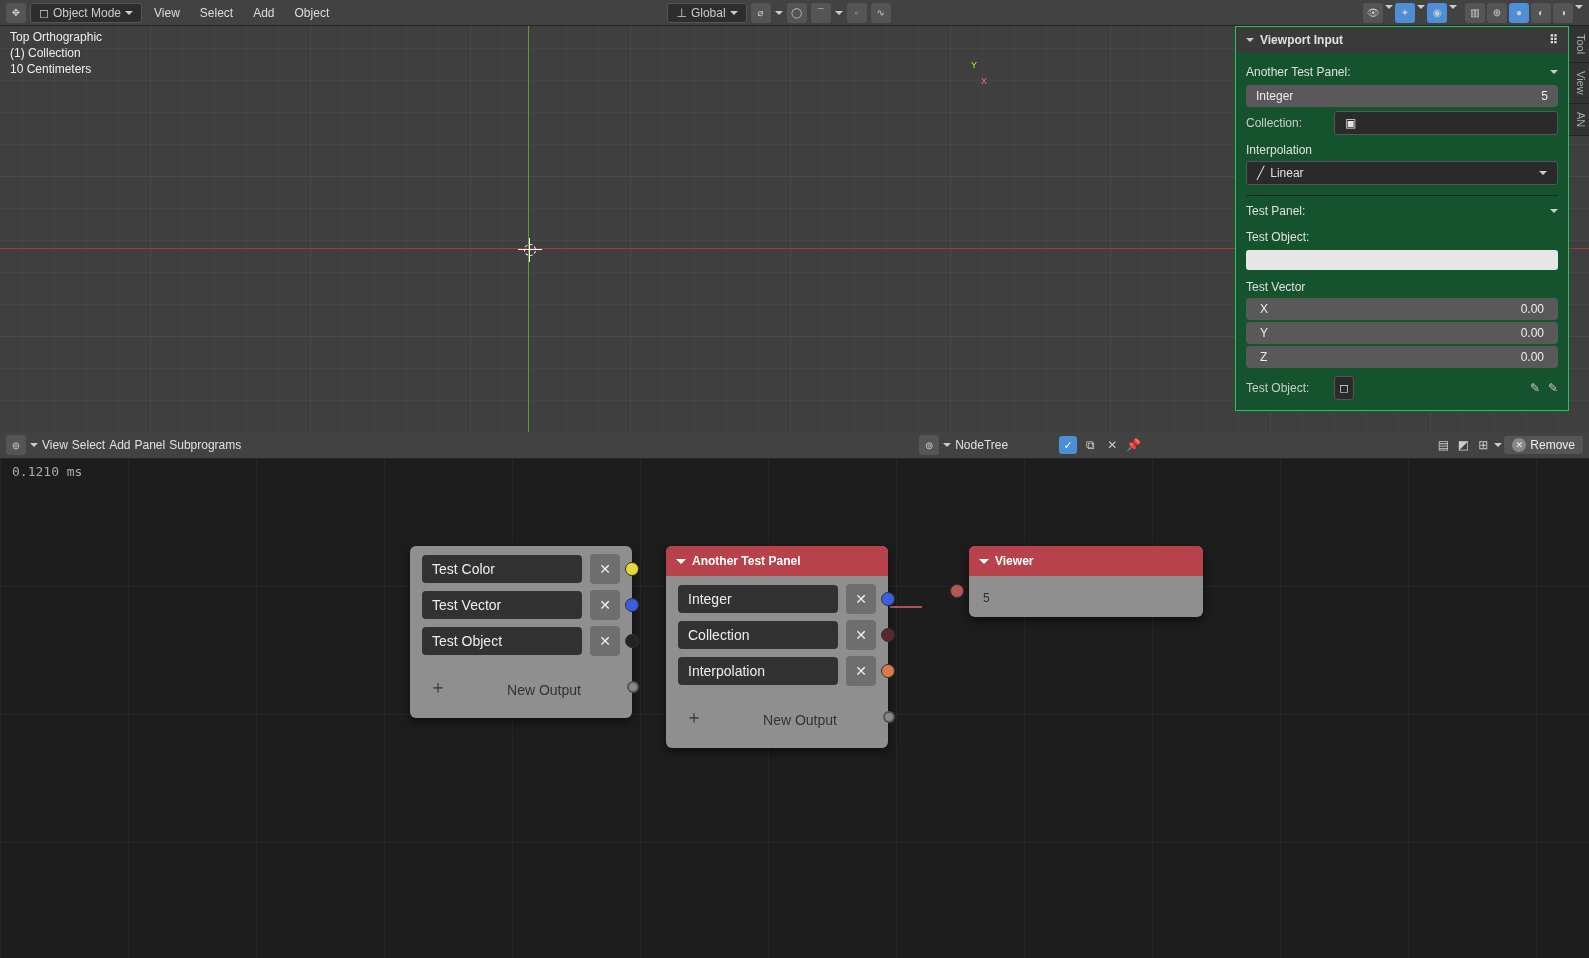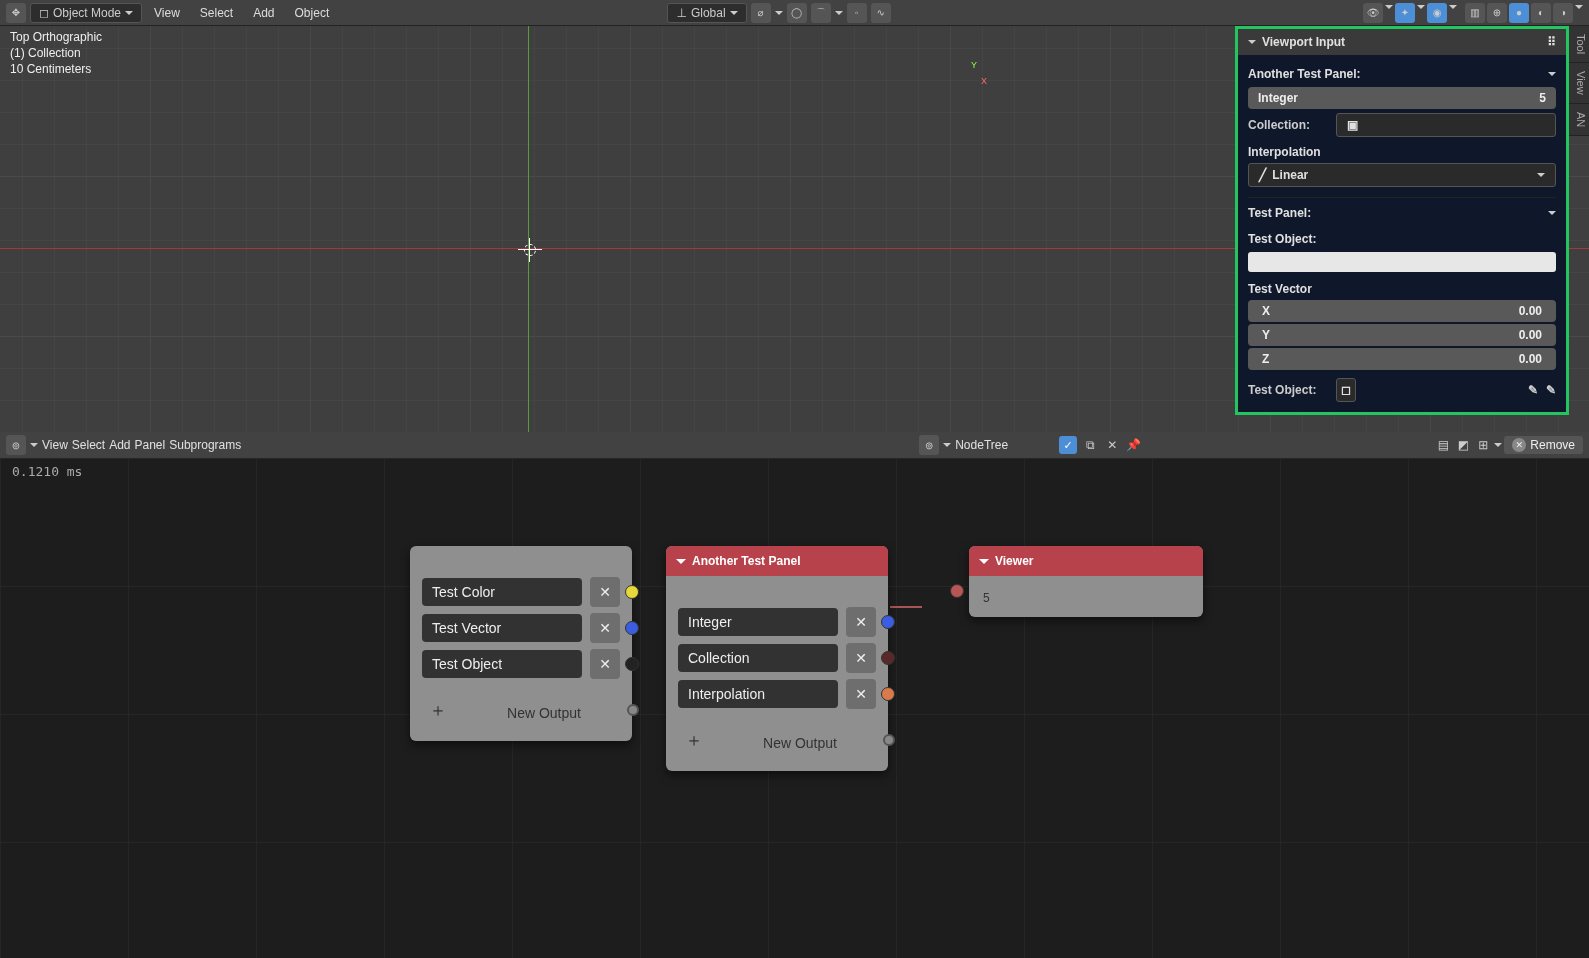--- a/index.html
+++ b/index.html
@@ -27,23 +27,23 @@
 .origin-v { position: absolute; left: 528px; top: 0; bottom: 0; width: 1px; background: #5a9c3a; }
 .cursor-cross { position: absolute; top: 216px; left: 522px; width: 16px; height: 16px; }
 .cursor-cross::before { content: ''; position: absolute; top: 7px; left: -4px; right: -4px; height: 1px; background: white; }
 .cursor-cross::after { content: ''; position: absolute; left: 7px; top: -4px; bottom: -4px; width: 1px; background: white; }
 .cursor-circle { position: absolute; top: 2px; left: 2px; width: 12px; height: 12px; border: 1px dashed white; border-radius: 50%; }
 .nav-gizmo { position: absolute; top: 36px; right: 600px; width: 28px; height: 28px; }
 .nav-gizmo .y-axis { color: #8aff4a; font-size: 9px; position: absolute; top: -2px; left: 10px; }
 .nav-gizmo .x-axis { color: #ff6a6a; font-size: 9px; position: absolute; top: 14px; left: 20px; }
 
 
-.side-panel { position: absolute; top: 26px; right: 20px; width: 334px; background: #0f172a; border: 3px solid #22c55e; }
+.side-panel { position: absolute; top: 26px; right: 20px; width: 334px; background: #14532d; border: 1px solid #22c55e; }
 .panel-header { background: #3a3a3a; padding: 6px 10px; display: flex; align-items: center; gap: 6px; font-weight: bold; }
-.panel-body { padding: 6px 10px; font-weight: bold; }
+.panel-body { padding: 6px 10px; }
 .panel-subhead { padding: 6px 0; display: flex; justify-content: space-between; align-items: center; }
 .panel-row { display: flex; align-items: center; gap: 8px; margin: 4px 0; }
 .panel-label { min-width: 80px; color: #ccc; }
 .num-field { flex: 1; background: #595959; border-radius: 4px; padding: 4px 10px; display: flex; justify-content: space-between; color: #eee; }
 .select-field { flex: 1; background: #2a2a2a; border: 1px solid #555; border-radius: 3px; padding: 4px 10px; display: flex; align-items: center; gap: 6px; }
 .color-swatch { width: 100%; height: 20px; background: #e7e7e7; border-radius: 3px; }
 .vec-field { background: #595959; border-radius: 4px; padding: 4px 14px; margin: 2px 0; display: flex; justify-content: space-between; color: #eee; }
 .chevron { display: inline-block; border: 4px solid transparent; }
 .chevron.down { border-top-color: #ccc; transform: translateY(2px); }
 
@@ -57,21 +57,21 @@
 .node-canvas { position: absolute; top: 26px; left: 0; right: 0; bottom: 0; background: #1d1d1d;
   background-image: linear-gradient(#262626 1px, transparent 1px), linear-gradient(90deg, #262626 1px, transparent 1px);
   background-size: 128px 128px;
 }
 .perf-label { position: absolute; top: 6px; left: 12px; color: #aaa; font-family: monospace; font-size: 13px; }
 
 
 .node { position: absolute; background: #8f8f8f; border-radius: 6px; box-shadow: 0 4px 10px rgba(0,0,0,0.5); }
 .node-title { background: #b8424c; color: white; font-weight: bold; padding: 8px 10px; border-radius: 6px 6px 0 0; font-size: 15px; display: flex; align-items: center; gap: 6px; }
 .title-chevron { border: 5px solid transparent; border-top-color: white; transform: translateY(3px); }
-.node-content { padding: 25px 12px 14px; }
+.node-content { padding: 2px 12px 14px; }
 .socket-row { display: flex; align-items: center; gap: 8px; margin: 6px 0; position: relative; }
 .socket-label { flex: 1; background: #323232; color: #eee; padding: 6px 10px; border-radius: 4px; font-size: 14px; }
 .socket-x { width: 30px; height: 30px; background: #6e6e6e; border-radius: 4px; display: flex; align-items: center; justify-content: center; color: #eee; font-size: 14px; }
 .socket-dot { position: absolute; width: 14px; height: 14px; border-radius: 50%; border: 1px solid #333; }
 .dot-right { right: -19px; }
 .dot-left { left: -19px; }
 .new-output-row { display: flex; align-items: center; gap: 20px; margin-top: 14px; position: relative; padding: 6px 0; }
 .plus-icon { width: 20px; height: 20px; display: flex; align-items: center; justify-content: center; font-size: 18px; color: #333; margin-left: 6px; }
 .new-output-label { flex: 1; text-align: center; color: #333; font-size: 14px; margin-top: 6px; }
 .viewer-value { padding: 12px 14px; font-size: 15px; color: #333; }

